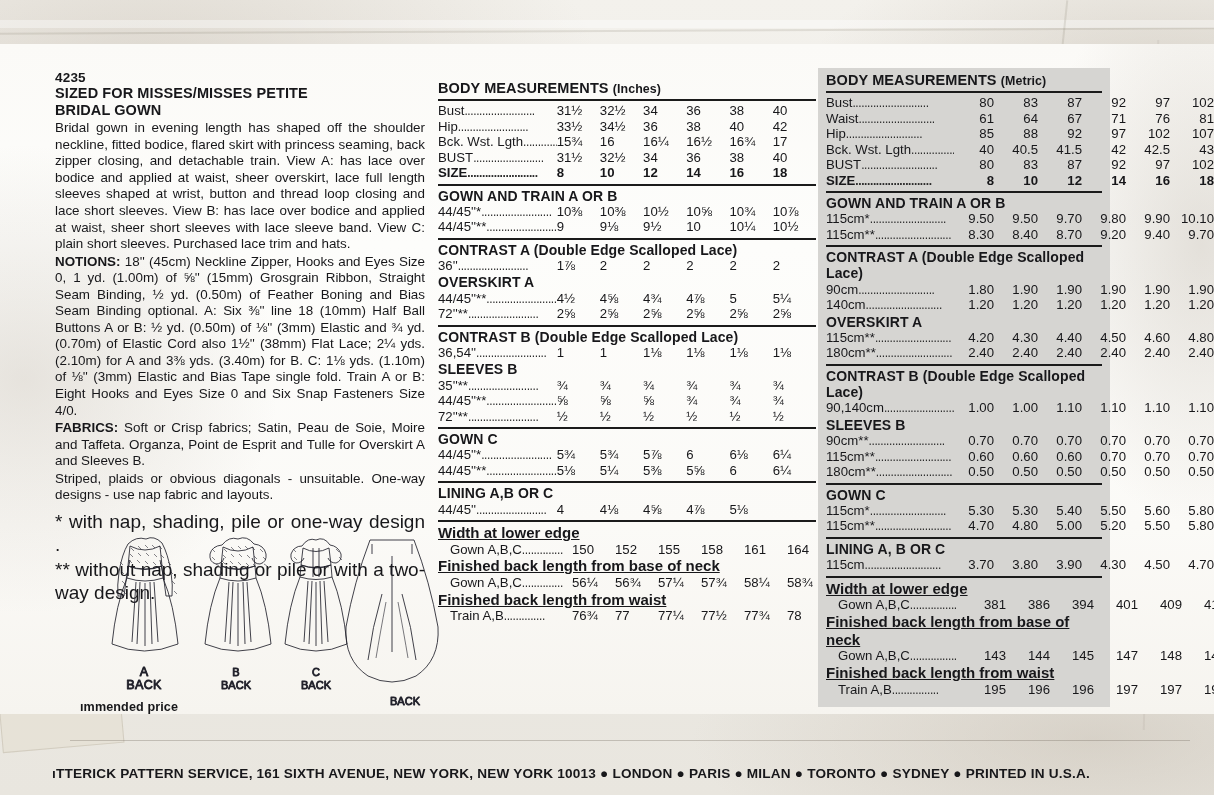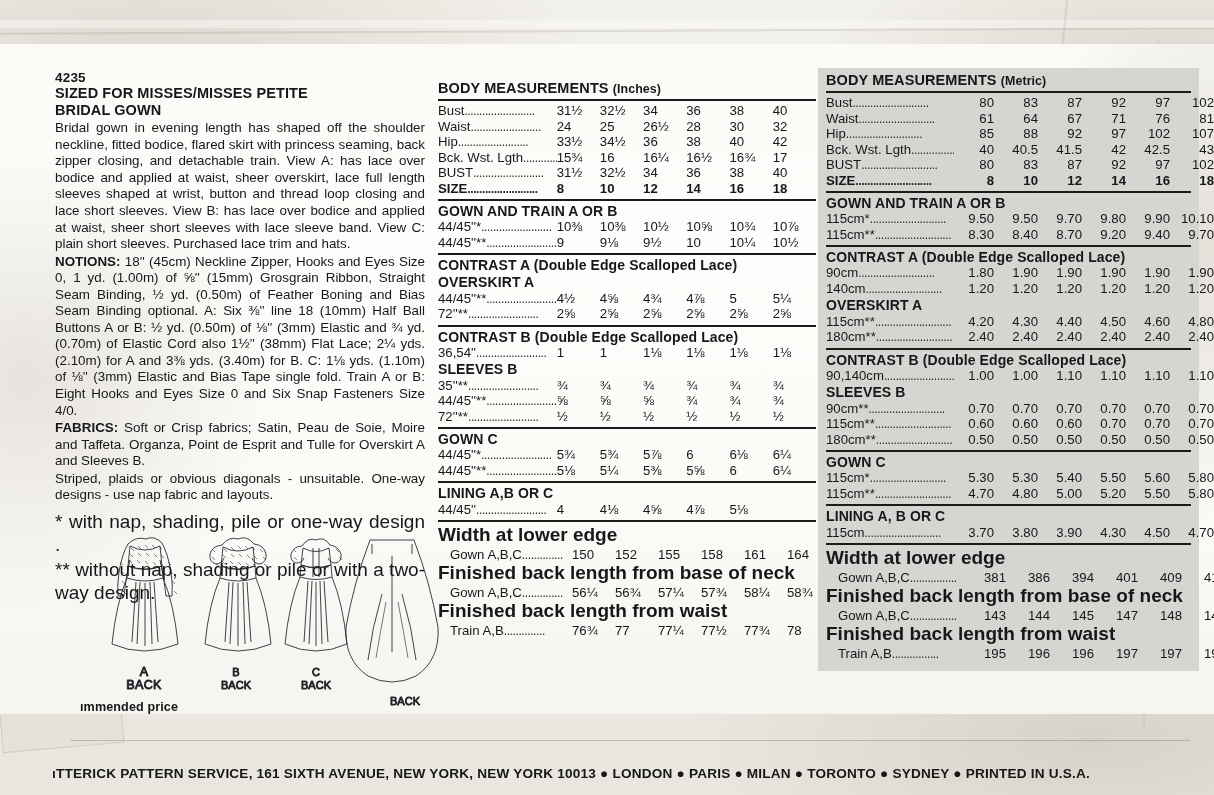--- a/index.html
+++ b/index.html
@@ -36,21 +36,21 @@
     content:"";position:absolute;inset:0;
     background:
       radial-gradient(ellipse 30% 50% at 2% 50%, rgba(180,170,156,.30), rgba(180,170,156,0) 70%),
       radial-gradient(ellipse 20% 60% at 99% 30%, rgba(180,170,156,.35), rgba(180,170,156,0) 70%);
     pointer-events:none;
   }
 
   
   #col-left{position:absolute;left:55px;top:26px;width:370px;}
   #col-inch{position:absolute;left:438px;top:36px;width:378px;}
-  #col-metric{position:absolute;left:818px;top:24px;width:381px;
+  #col-metric{position:absolute;left:818px;top:24px;width:292px;
     background:#d6d5d2;padding:4px 0 10px 0;}
 
   
   .patno{font-weight:bold;font-size:13.5px;letter-spacing:.2px;}
   .ttl{font-weight:bold;font-size:14.5px;letter-spacing:.1px;line-height:1.18;}
   .body-copy{font-size:13.4px;line-height:1.235;text-align:justify;margin-top:1px;}
   .body-copy b{font-weight:bold;}
   .body-copy p{margin:0;}
   .note{font-size:19px;line-height:1.23;text-align:justify;margin-top:6px;}
 
@@ -63,21 +63,21 @@
   table.meas td{padding:0;line-height:1.175;vertical-align:baseline;white-space:nowrap;}
   td.lbl{width:118px;overflow:hidden;position:relative;padding-left:2px;}
   td.lbl .dots{color:#2a2a2a;letter-spacing:-.4px;font-size:12px;}
   td.v{text-align:left;width:43px;}
   #col-metric td.lbl{width:128px;}
   #col-metric td.v{width:40px;text-align:right;padding-right:4px;}
   tr.bold td{font-weight:bold;}
   .rule-wrap{border-top:2px solid #1b1b1b;margin:3px 0 2px 0;}
 
   
-  .wlabel{font-weight:bold;font-size:19px;line-height:1.18;}
+  .wlabel{font-weight:bold;font-size:15px;line-height:1.18;text-decoration:underline;}
   table.meas2{border-collapse:collapse;width:100%;font-size:13.2px;table-layout:fixed;margin-left:12px;}
   table.meas2 td{padding:0;line-height:1.185;white-space:nowrap;}
   table.meas2 td.lbl{width:122px;}
   table.meas2 td.v{width:43px;text-align:left;}
   #col-metric table.meas2 td.lbl{width:128px;}
   #col-metric table.meas2 td.v{width:40px;text-align:right;padding-right:4px;}
 
   
   #figs{position:absolute;left:100px;top:486px;width:340px;height:185px;}
   .figlabel{font-size:12.6px;text-align:center;line-height:1.1;letter-spacing:.3px;}
@@ -147,29 +147,20 @@
             <tr>
               <td class="lbl">Bust<span class="dots">........................</span></td>
               <td class="v">31½</td>
               <td class="v">32½</td>
               <td class="v">34</td>
               <td class="v">36</td>
               <td class="v">38</td>
               <td class="v">40</td>
             </tr>
             <tr>
-              <td class="lbl">Waist<span class="dots">........................</span></td>
-              <td class="v">24</td>
-              <td class="v">25</td>
-              <td class="v">26½</td>
-              <td class="v">28</td>
-              <td class="v">30</td>
-              <td class="v">32</td>
-            </tr>
-            <tr>
               <td class="lbl">Hip<span class="dots">........................</span></td>
               <td class="v">33½</td>
               <td class="v">34½</td>
               <td class="v">36</td>
               <td class="v">38</td>
               <td class="v">40</td>
               <td class="v">42</td>
             </tr>
             <tr>
               <td class="lbl">Bck. Wst. Lgth<span class="dots">........................</span></td>
@@ -223,20 +214,29 @@
               <td class="v">10</td>
               <td class="v">10¼</td>
               <td class="v">10½</td>
             </tr>
           </tbody>
         </table>
         <div class="rule-wrap"></div>
         <div class="sec-title">CONTRAST A (Double Edge Scalloped Lace)</div>
         <table class="meas">
           <tbody>
+            <tr>
+              <td class="lbl">36''<span class="dots">........................</span></td>
+              <td class="v">1⅞</td>
+              <td class="v">2</td>
+              <td class="v">2</td>
+              <td class="v">2</td>
+              <td class="v">2</td>
+              <td class="v">2</td>
+            </tr>
           </tbody>
         </table>
         <div class="sec-title">OVERSKIRT A</div>
         <table class="meas">
           <tbody>
             <tr>
               <td class="lbl">44/45''**<span class="dots">........................</span></td>
               <td class="v">4½</td>
               <td class="v">4⅝</td>
               <td class="v">4¾</td>

